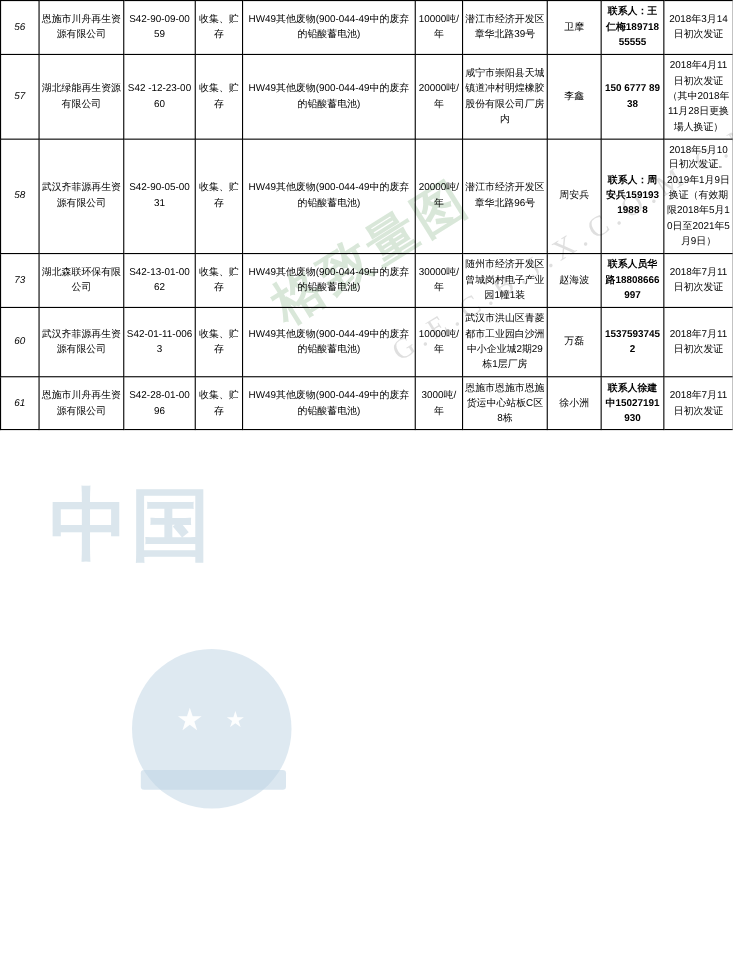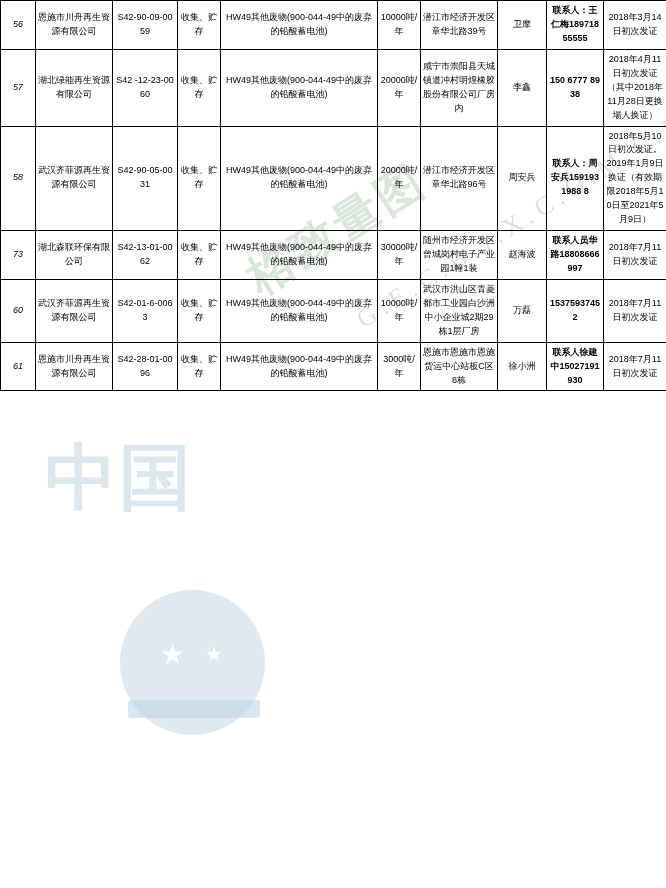--- a/index.html
+++ b/index.html
@@ -178,21 +178,21 @@
         <td class="c-address">随州市经济开发区曾城岗村电子产业园1幢1装</td>
         <td class="c-person">赵海波</td>
         <td class="c-phone">联系人员华路18808666997</td>
         <td class="c-dates">2018年7月11日初次发证</td>
 
       </tr>
 
       <tr>
         <td class="c-index">60</td>
         <td class="c-company">武汉齐菲源再生资源有限公司</td>
-        <td class="c-code">S42-01-6-0063</td>
+        <td class="c-code">S42-01-11-0063</td>
         <td class="c-activity">收集、贮存</td>
         <td class="c-waste">HW49其他废物(900-044-49中的废弃的铅酸蓄电池)</td>
         <td class="c-amount">10000吨/年</td>
         <td class="c-address">武汉市洪山区青菱都市工业园白沙洲中小企业城2期29栋1层厂房</td>
         <td class="c-person">万磊</td>
         <td class="c-phone">15375937452</td>
         <td class="c-dates">2018年7月11日初次发证</td>
 
       </tr>
 

